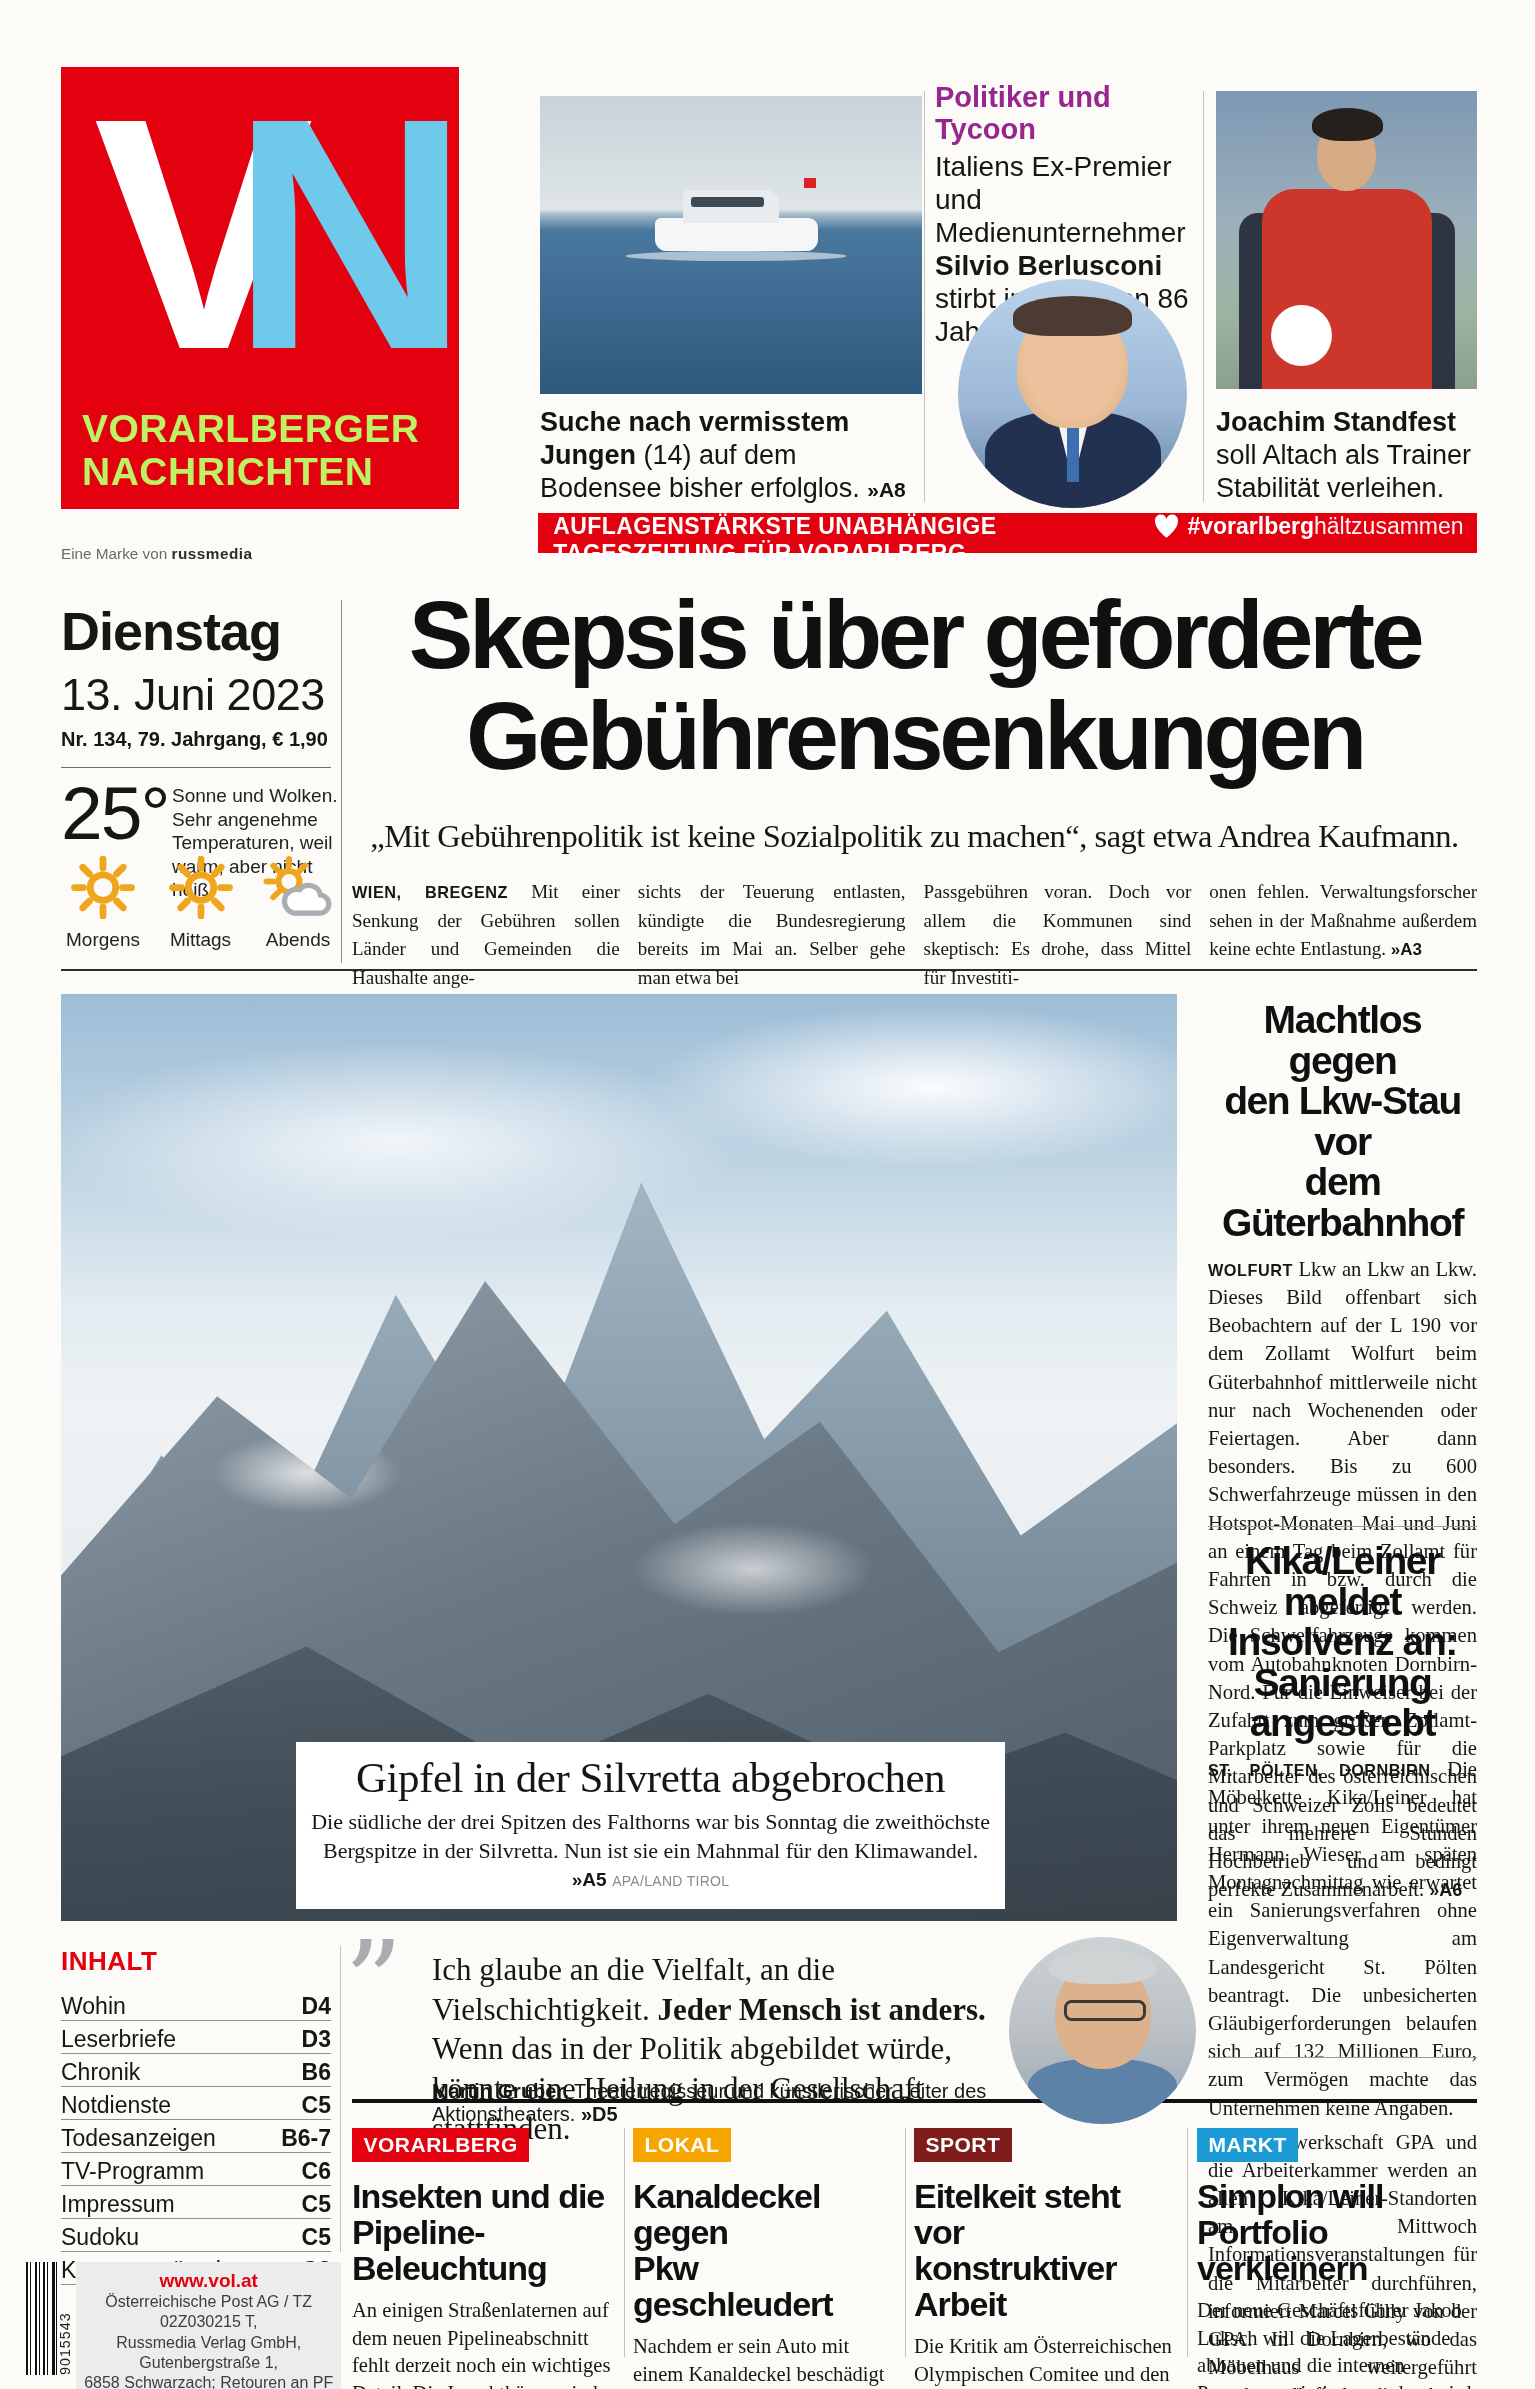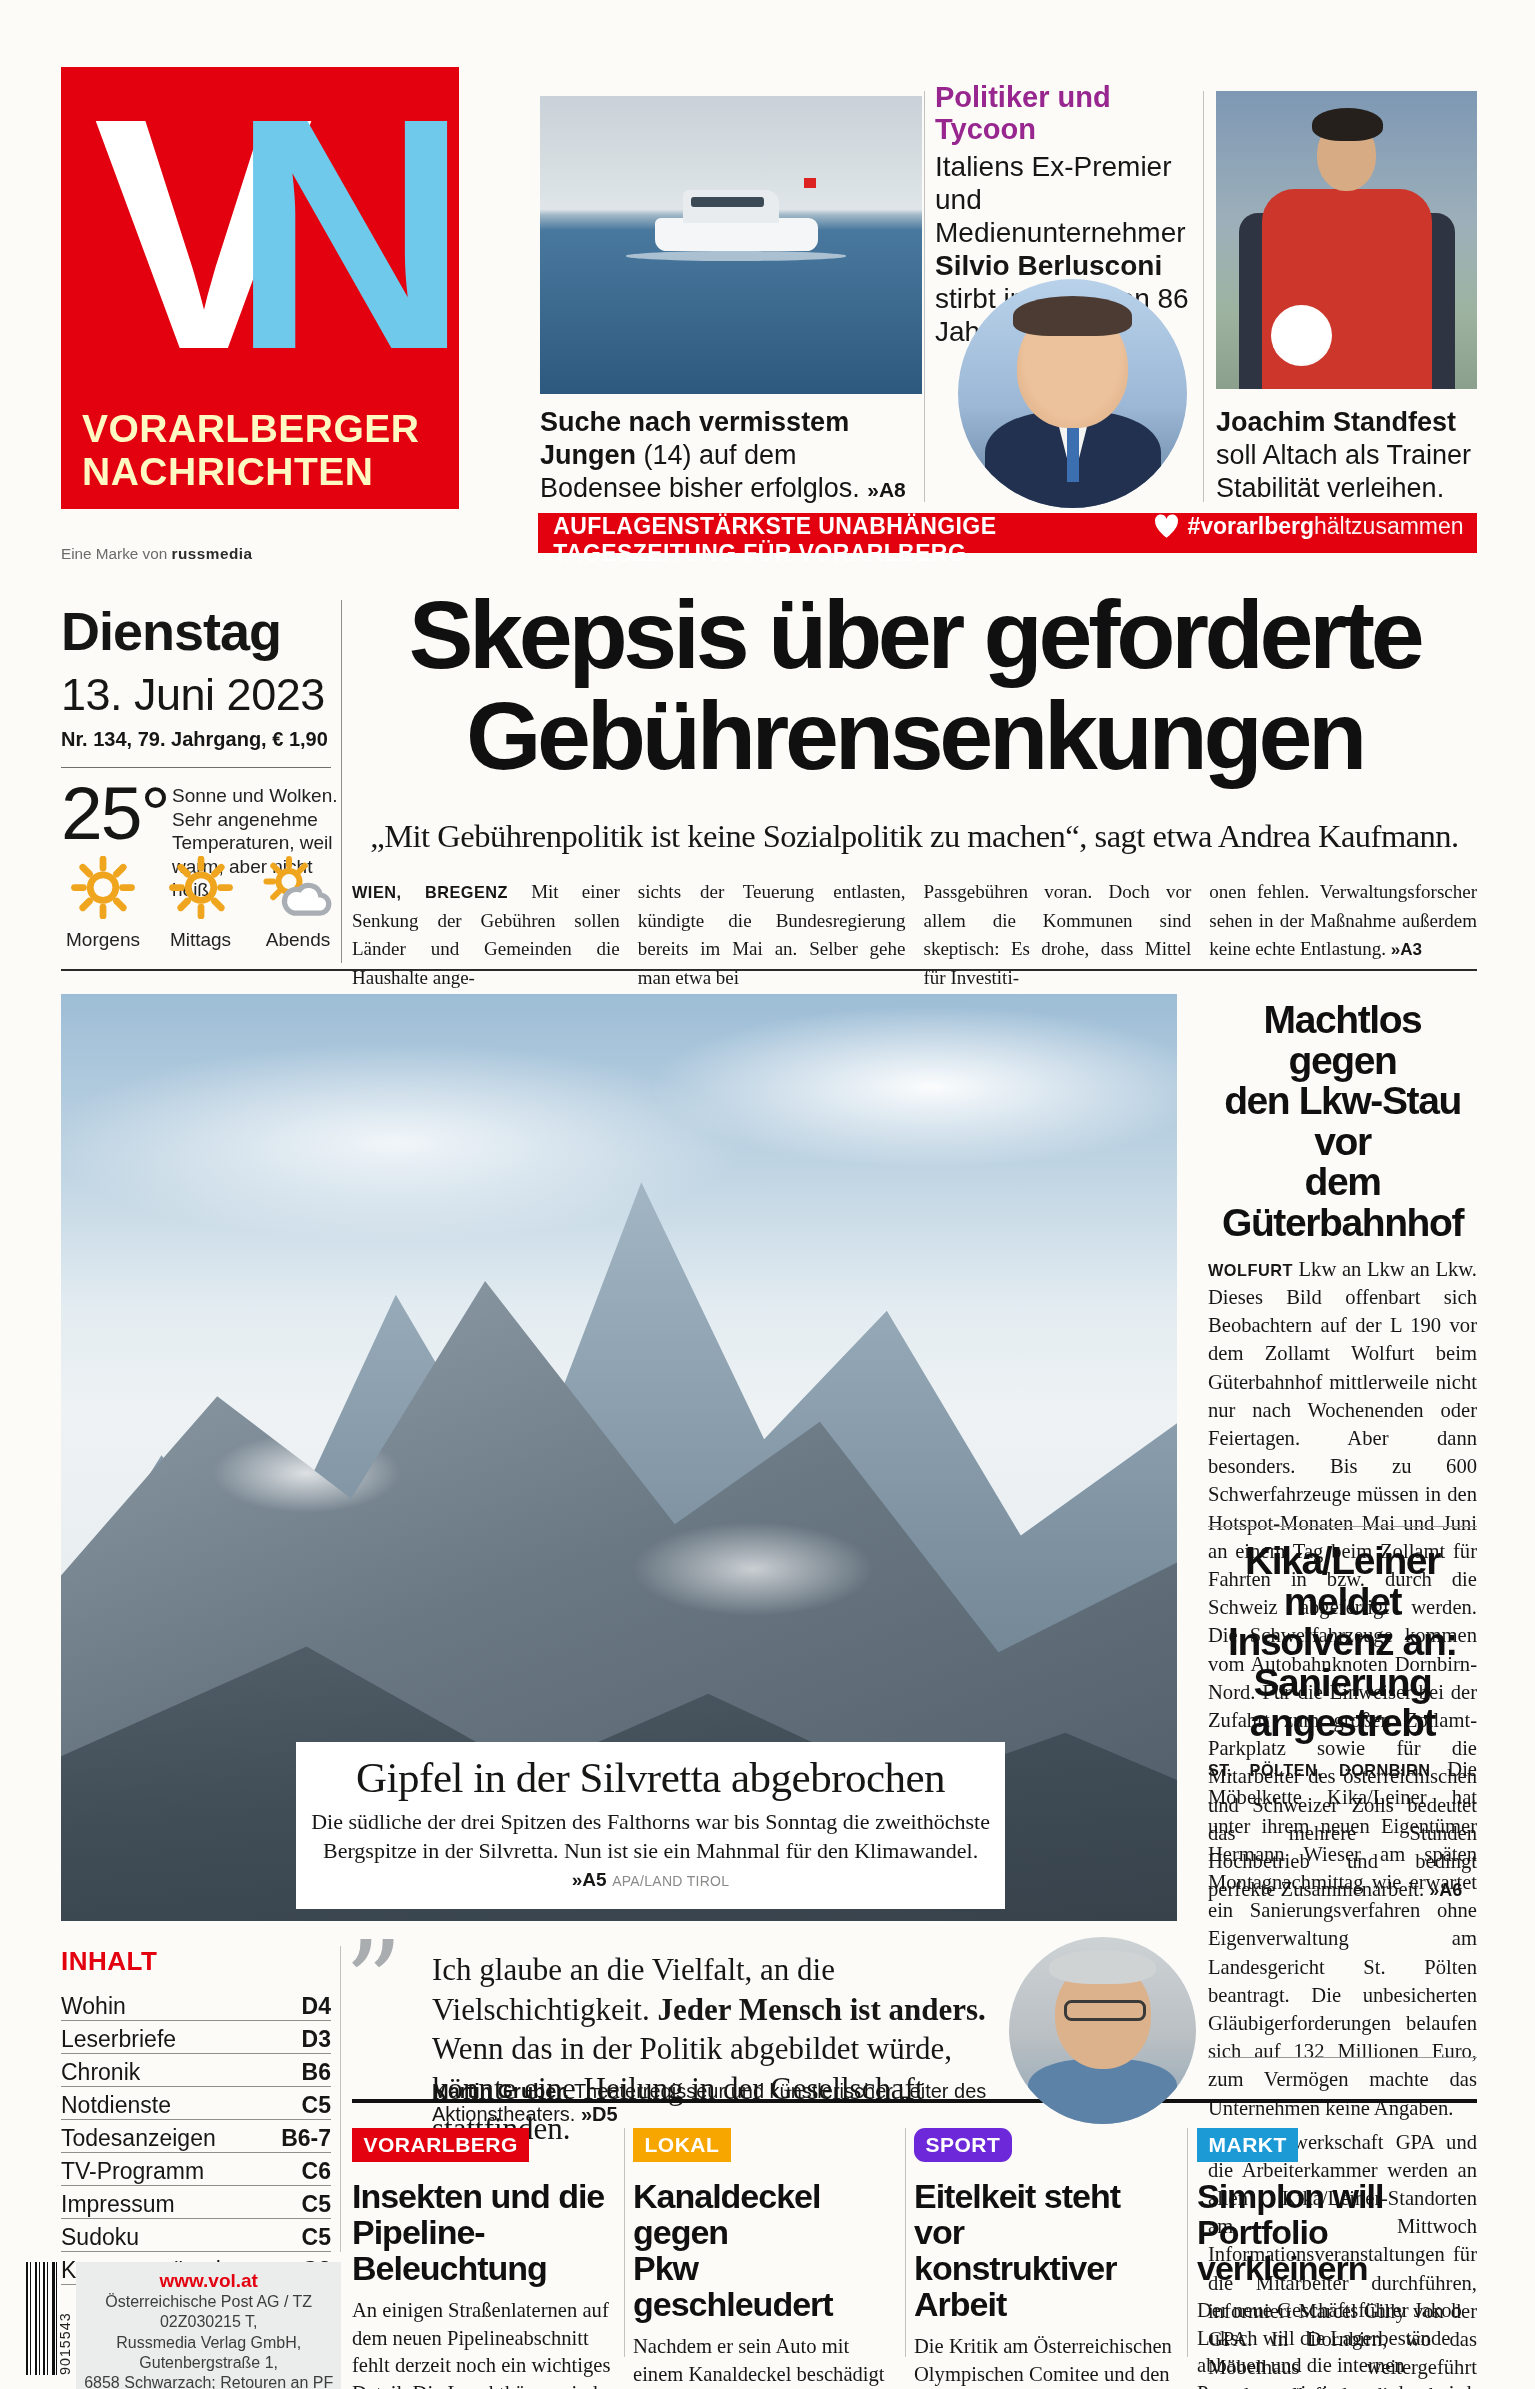--- a/index.html
+++ b/index.html
@@ -10,21 +10,21 @@
   .just{text-align:justify;}
   .ref{font-family:"Liberation Sans",sans-serif;font-weight:700;}
   .hrule{position:absolute;background:#9a9a98;height:1px;}
   .vrule{position:absolute;background:#c2c2c0;width:1px;}
 
   
   .logo-box{left:61px;top:67px;width:398px;height:442px;background:#e3000f;overflow:hidden;}
   .logo-letters{position:absolute;left:0;top:-7.6px;width:100%;height:363px;}
   .logo-v{position:absolute;left:32.5px;top:9.6px;font-size:330px;line-height:1;font-weight:700;color:#ffffff;letter-spacing:-29px;}
   .logo-n{position:absolute;left:170px;top:9.6px;font-size:330px;line-height:1;font-weight:700;color:#6ec9ea;}
-  .logo-words{position:absolute;left:21px;bottom:15.3px;color:#fef9c3;font-weight:700;font-size:39px;line-height:1.1;letter-spacing:0.5px;}
+  .logo-words{position:absolute;left:21px;bottom:15.3px;color:#bef264;font-weight:700;font-size:39px;line-height:1.1;letter-spacing:0.5px;}
   .brandline{left:61px;top:545px;width:398px;text-align:left;font-size:15.3px;color:#6b6b69;}
   .brandline b{color:#2b2b2a;font-weight:700;letter-spacing:0.5px;}
 
   
   .boat-photo{left:540px;top:96px;width:382px;height:298px;overflow:hidden;
      background:linear-gradient(180deg,#c9d2d8 0%,#dfe5e8 38%,#9fb6c6 40%,#49789e 45%,#2e597e 100%);}
   .boat-hull{position:absolute;left:115px;top:122px;width:163px;height:32.5px;background:#f4f6f7;border-radius:5.7px 9.6px 11.5px 11.5px;}
   .boat-cabin{position:absolute;left:143px;top:94px;width:96px;height:32.5px;background:#e8ecee;border-radius:5.7px 13.4px 1.9px 1.9px;}
   .boat-win{position:absolute;left:151px;top:101px;width:73px;height:9.6px;background:#3b4a55;border-radius:2.9px;}
   .boat-flag{position:absolute;left:264px;top:82px;width:11.5px;height:9.6px;background:#d22;}
@@ -396,21 +396,21 @@
     <span class="chip" style="background: rgb(247, 166, 0);">LOKAL</span>
     <div class="t-title">
       <div>Kanaldeckel gegen</div>
       <div>Pkw geschleudert</div>
     </div>
     <div class="t-body serif"><span>Nachdem er sein Auto mit einem Kanaldeckel beschädigt hatte, griff ein Mann den Lenker an. KSÖ-Sicherheitspräger Gerold Rinderer kam dem Opfer zu Hilfe. </span></div>
   </div>
   <div class="vrule" style="left:905px;top:2128px;height:229px;"></div>
 
   <div class="abs teaser" style="left:914px;width:262px;">
-    <span class="chip" style="background: #6d28d9; border-radius: 11px;">SPORT</span>
+    <span class="chip" style="background: #7f1d1d;">SPORT</span>
     <div class="t-title">
       <div>Eitelkeit steht vor</div>
       <div>konstruktiver Arbeit</div>
     </div>
     <div class="t-body serif"><span>Die Kritik am Österreichischen Olympischen Comitee und den handelnden Personen wird lauter. Sportminister Kogler spricht von von „Festspielen der Eitelkeit“. </span></div>
   </div>
   <div class="vrule" style="left:1187px;top:2128px;height:229px;"></div>
 
   <div class="abs teaser" style="left:1197px;width:280px;">
     <span class="chip" style="background: rgb(28, 154, 214);">MARKT</span>

